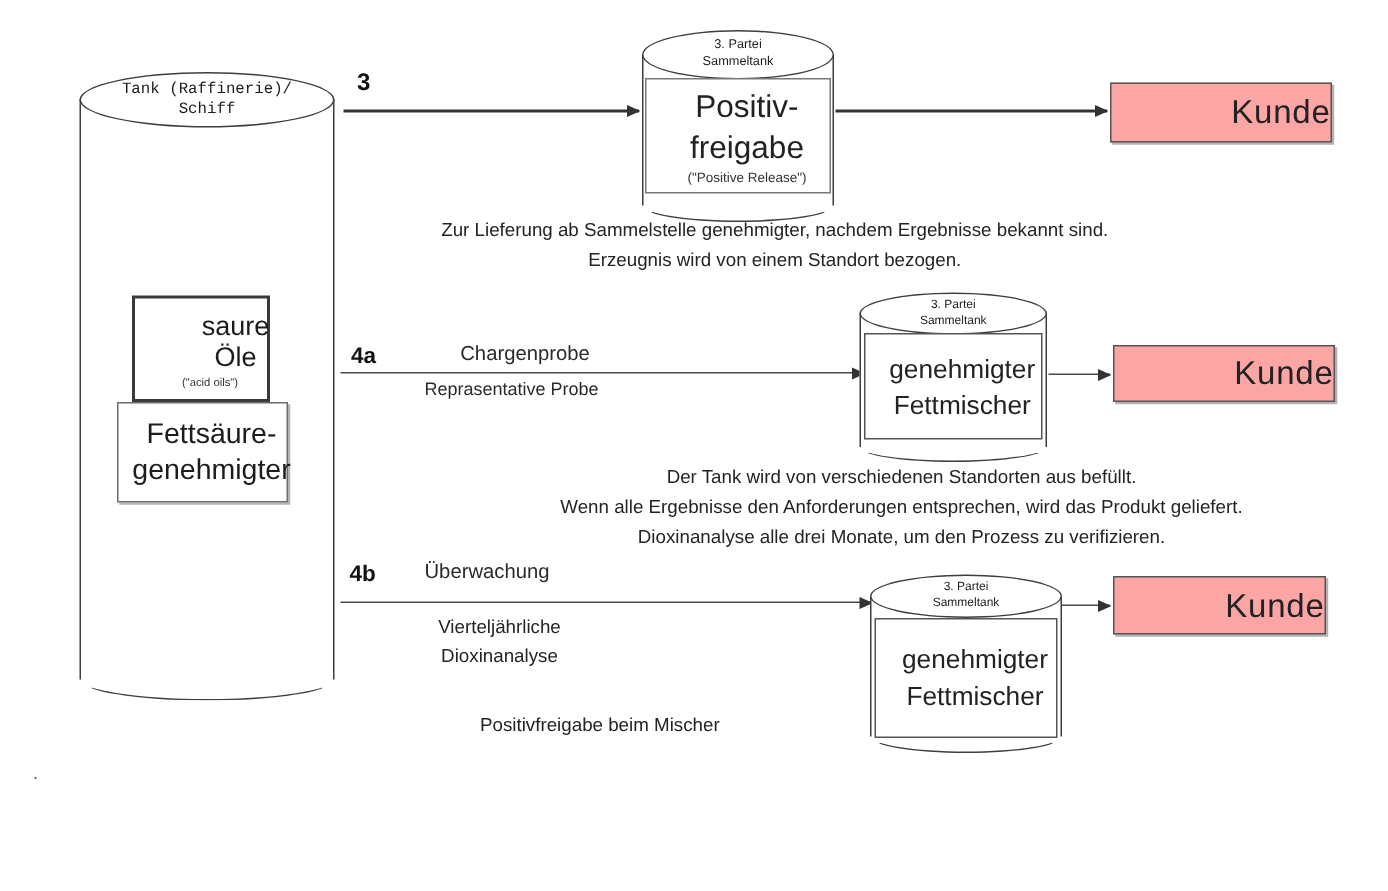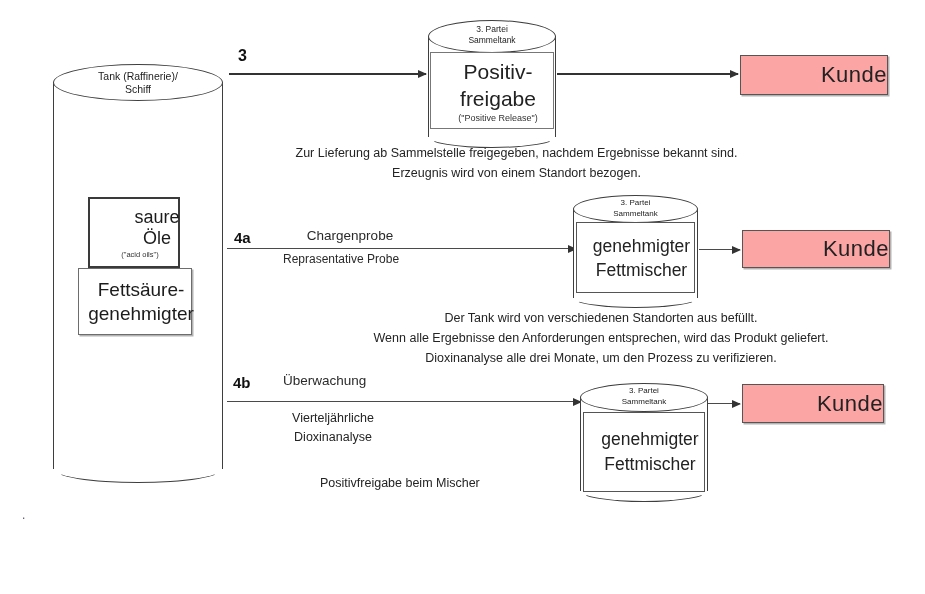--- a/index.html
+++ b/index.html
@@ -40,21 +40,21 @@
   .route-num { position:absolute; font-weight:bold; font-size:15px; color:#111; }
   .note { position:absolute; font-size:12.5px; line-height:19.5px; color:#242424; }
   .flow-label { position:absolute; font-size:13.5px; color:#2a2a2a; }
   .sub-label { position:absolute; font-size:12px; color:#2a2a2a;text-align:right; }
 </style>
 </head>
 <body>
 
 <div class="canvas">
 
-  <div class="cyl" style="left:53px; top:64px; width:170px; height:419px;">
+  <div class="cyl" style="left:53px; top:48px; width:170px; height:419px;font-family:Liberation Mono, monospace;">
     <div class="cyl-side" style="top:18px; bottom:14px;"></div>
     <div class="cyl-bot" style="height:28px;"></div>
     <div class="cyl-top" style="height:37px;"></div>
     <div class="cyl-label ml" style="top:6px; font-size:10.5px;">Tank (Raffinerie)/
 Schiff</div>
   </div>
 
   <div class="inner-box" style="left:88px; top:197px; width:92px; height:71px; border:2px solid #3a3a3a;">
     <div class="ml" style="font-size:18px; line-height:21px;margin-left:34px;">saure
 Öle</div>
@@ -79,21 +79,21 @@
 freigabe</div>
       <div style="font-size:9px; margin-top:1px; color:#333;">("Positive Release")</div>
     </div>
   </div>
 
   <div class="arrow thick" style="left:557px; top:73px; width:181px;"></div>
   <div class="plain-box" style="left:740px; top:55px; width:148px; height:40px;">
     <span class="customer">Kunde</span>
   </div>
 
-  <div class="note ml ctr" style="left:234px; top:144px; width:565px;">Zur Lieferung ab Sammelstelle freigegeben, nachdem Ergebnisse bekannt sind.
+  <div class="note ml ctr" style="left:234px; top:144px; width:565px;">Zur Lieferung ab Sammelstelle genehmigter, nachdem Ergebnisse bekannt sind.
 Erzeugnis wird von einem Standort bezogen.</div>
 
   <div class="route-num" style="left:234px; top:229px;">4a</div>
   <div class="flow-label ctr" style="left:280px; top:228px; width:140px;">Chargenprobe</div>
   <div class="arrow" style="left:227px; top:248px; width:349px;"></div>
   <div class="sub-label" style="left:283px; top:252px;">Reprasentative Probe</div>
 
   <div class="cyl" style="left:573px; top:195px; width:125px; height:113px;">
     <div class="cyl-side" style="top:14px; bottom:10px;"></div>
     <div class="cyl-bot" style="height:20px;"></div>

